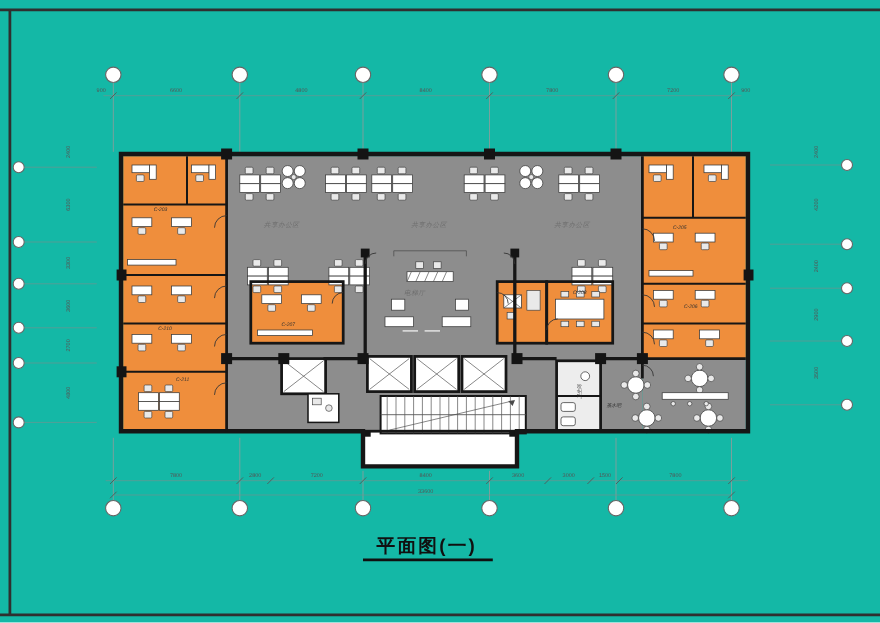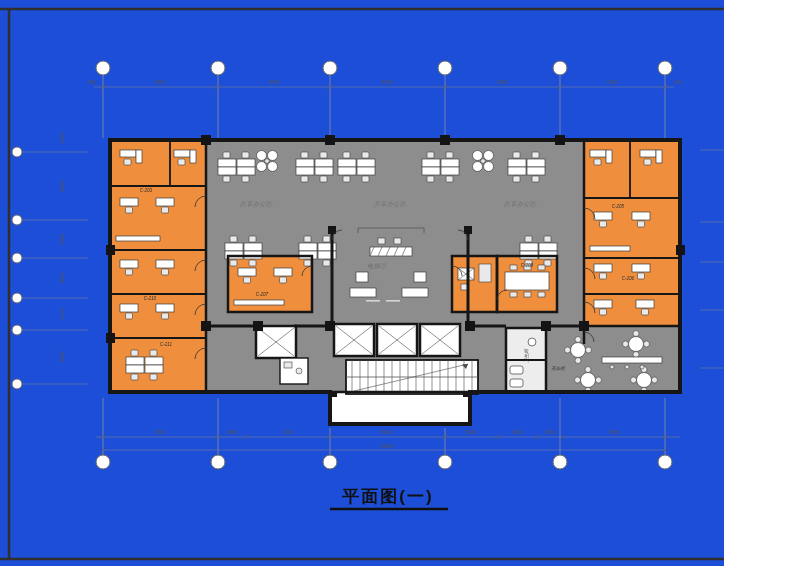--- a/index.html
+++ b/index.html
@@ -1,16 +1,16 @@
 <!DOCTYPE html>
 <html><head>
 <meta charset="utf-8">
 <style>
   html,body{margin:0;padding:0;background:#fff;}
-  .canvas{position:relative;width:724px;height:566px;background:#1d4ed8;overflow:hidden;
+  .canvas{position:relative;width:800px;height:566px;background:#14b8a6;overflow:hidden;
           font-family:"Liberation Sans",sans-serif;}
   svg{display:block;}
   .wall{stroke:#161616;fill:none;}
   .w4{stroke-width:4;} .w3{stroke-width:3;} .w25{stroke-width:2.5;} .w2{stroke-width:1.8;}
   .furn{fill:#ffffff;stroke:#3d3d3d;stroke-width:.7;}
   .furn2{fill:#e9e9e9;stroke:#3d3d3d;stroke-width:.6;}
   .thin{stroke:#4a4a4a;stroke-width:.6;fill:none;}
   .door{stroke:#333;stroke-width:.8;fill:none;}
   .gridline{stroke:#9a9a9a;stroke-width:.7;}
   .dimline{stroke:#8a8a8a;stroke-width:.5;}

